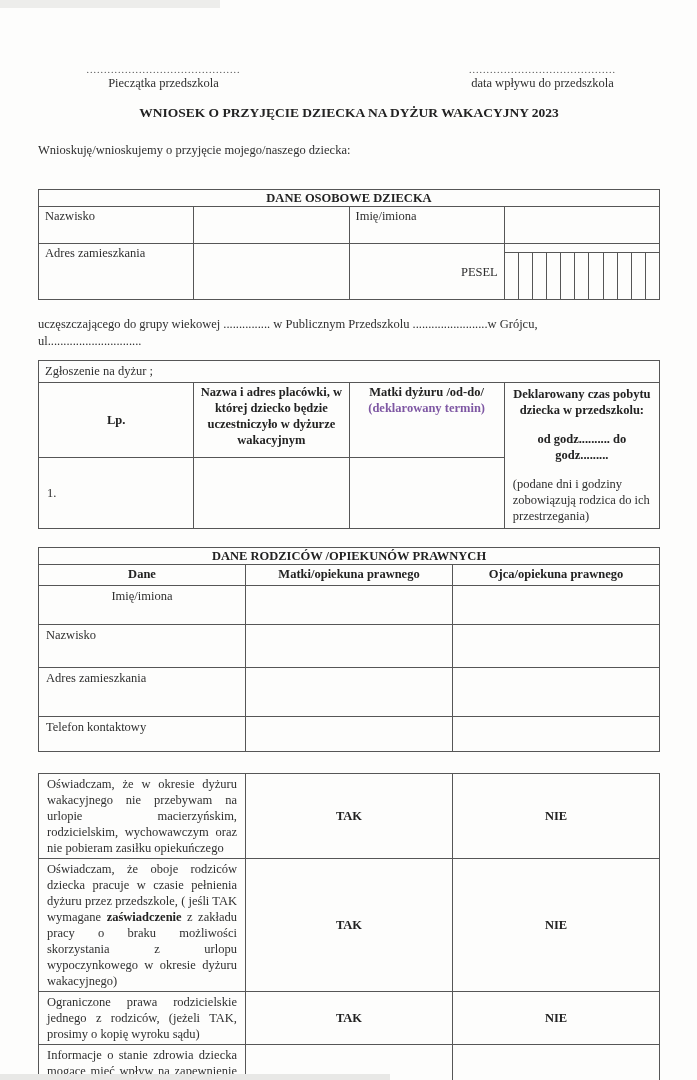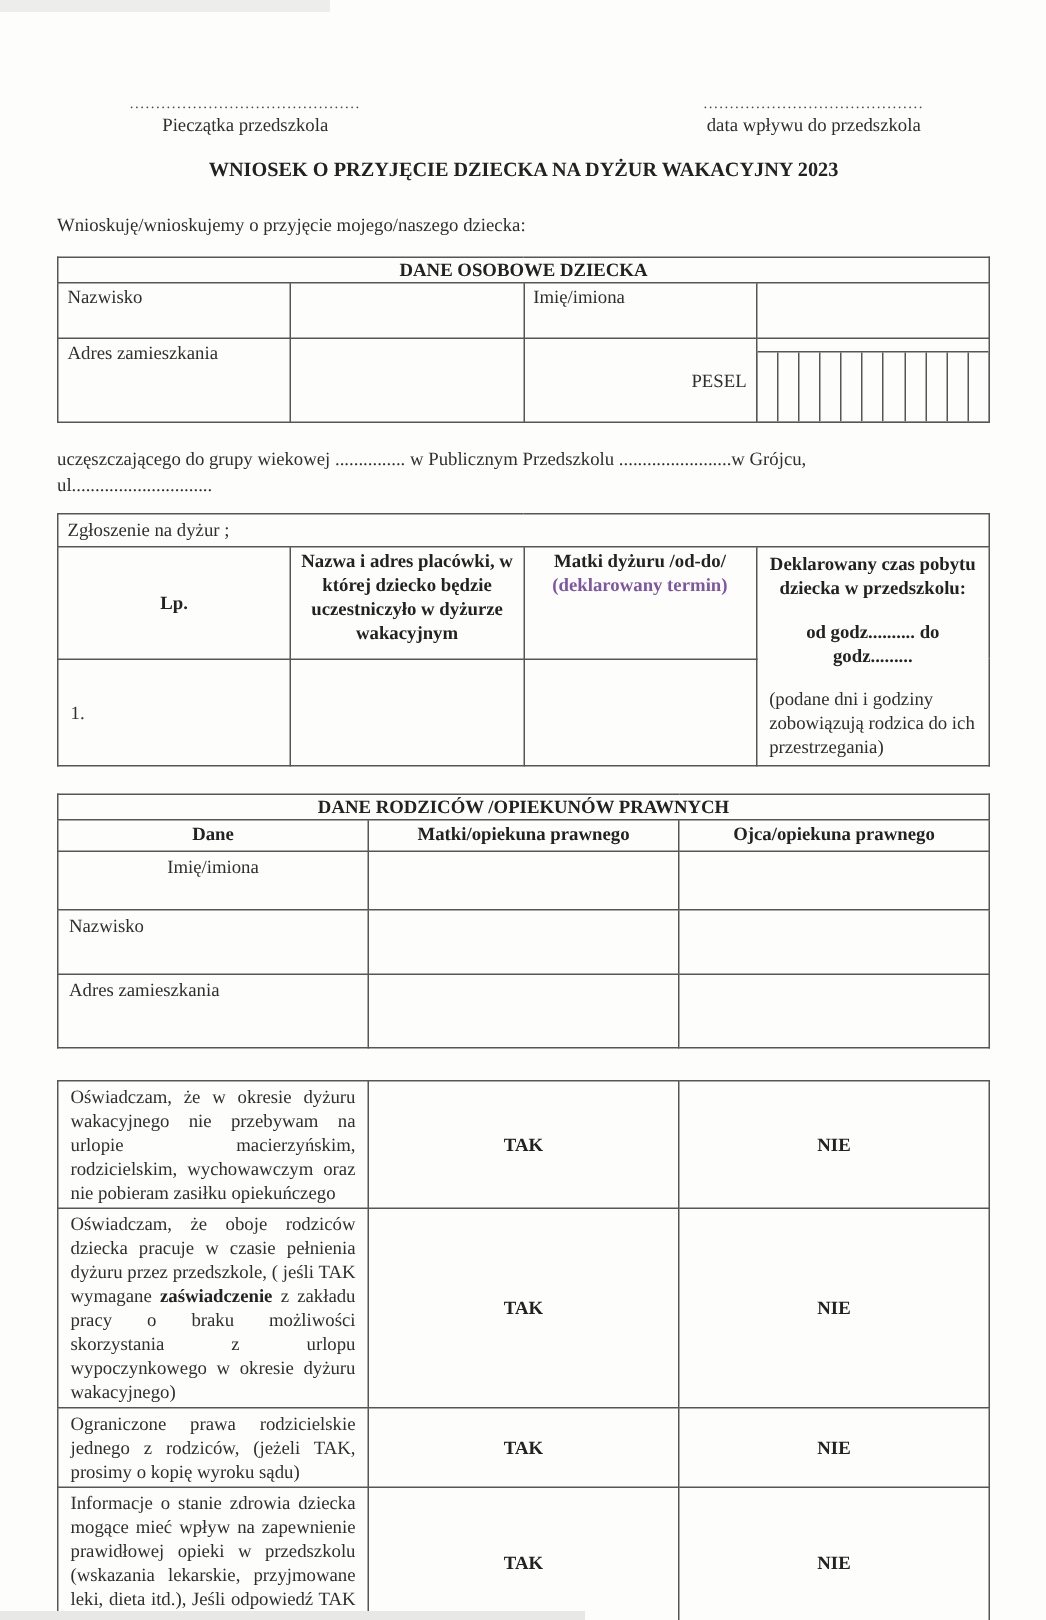--- a/index.html
+++ b/index.html
@@ -23,21 +23,21 @@
 
   .form-title{margin-top:14px;text-align:center;font-weight:bold;font-size:13.5px;color:#222;}
   .intro{margin-top:22px;font-size:12.5px;}
 
   table{border-collapse:collapse;width:100%;table-layout:fixed;}
   td{border:1px solid #565656;font-size:12.5px;padding:1px 6px;vertical-align:top;line-height:1.28;
      overflow:hidden;}
   .tbl-title{font-weight:bold;text-align:center;color:#222;padding:0 4px;}
 
   
-  .t-child{margin-top:13px;}
+  .t-child{margin-top:31px;}
   .t-child .c1{width:96px;}
   .t-child .c2{width:183px;}
   .t-child .c3{width:104px;}
   .t-child .r1 td{height:34px;}
   .t-child .r2 td{height:53px;}
   .pesel-label-cell{text-align:right;vertical-align:middle;}
   .pesel-cell{position:relative;padding:0;}
   .pesel-grid{position:absolute;top:8px;left:-1px;right:-1px;bottom:-1px;display:flex;
       border:1px solid #565656;}
   .pesel-box{flex:1;border-right:1px solid #565656;}
@@ -189,20 +189,25 @@
       <tr class="r-nazwisko">
         <td class="lbl">Nazwisko</td>
         <td></td>
         <td></td>
       </tr>
       <tr class="r-adres">
         <td class="lbl">Adres zamieszkania</td>
         <td></td>
         <td></td>
       </tr>
+      <tr class="r-telefon">
+        <td class="lbl">Telefon kontaktowy</td>
+        <td></td>
+        <td></td>
+      </tr>
     </tbody>
       </table>
 
     <table class="t-info">
       <tbody>
       <tr>
         <td class="stmt">Oświadczam, że w okresie dyżuru wakacyjnego nie przebywam na urlopie macierzyńskim, rodzicielskim, wychowawczym oraz nie pobieram zasiłku opiekuńczego</td>
         <td class="yn">TAK</td>
         <td class="yn">NIE</td>
       </tr>

